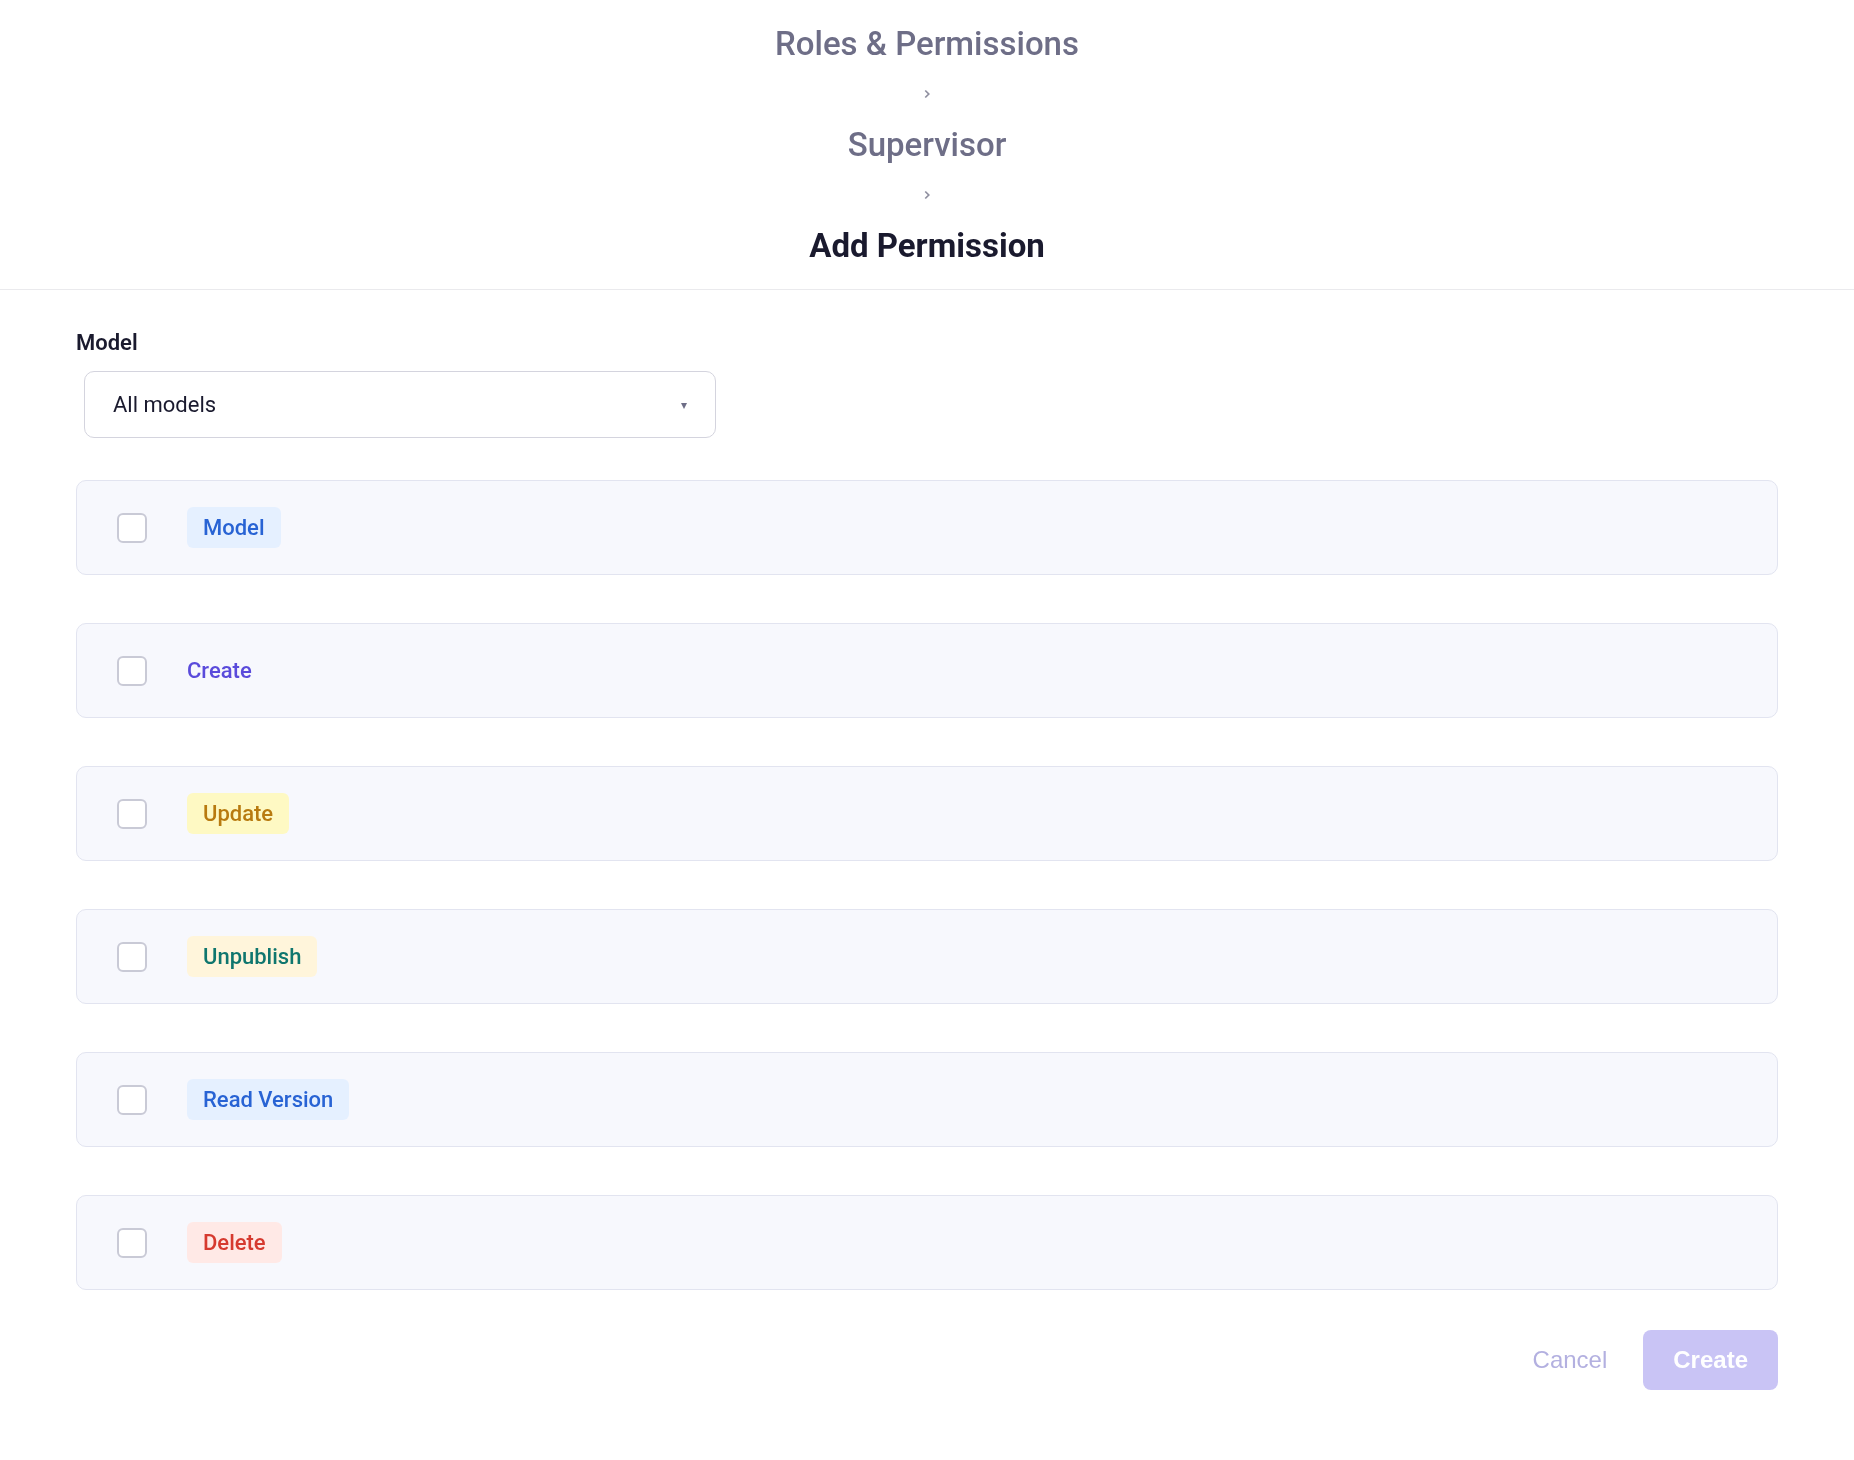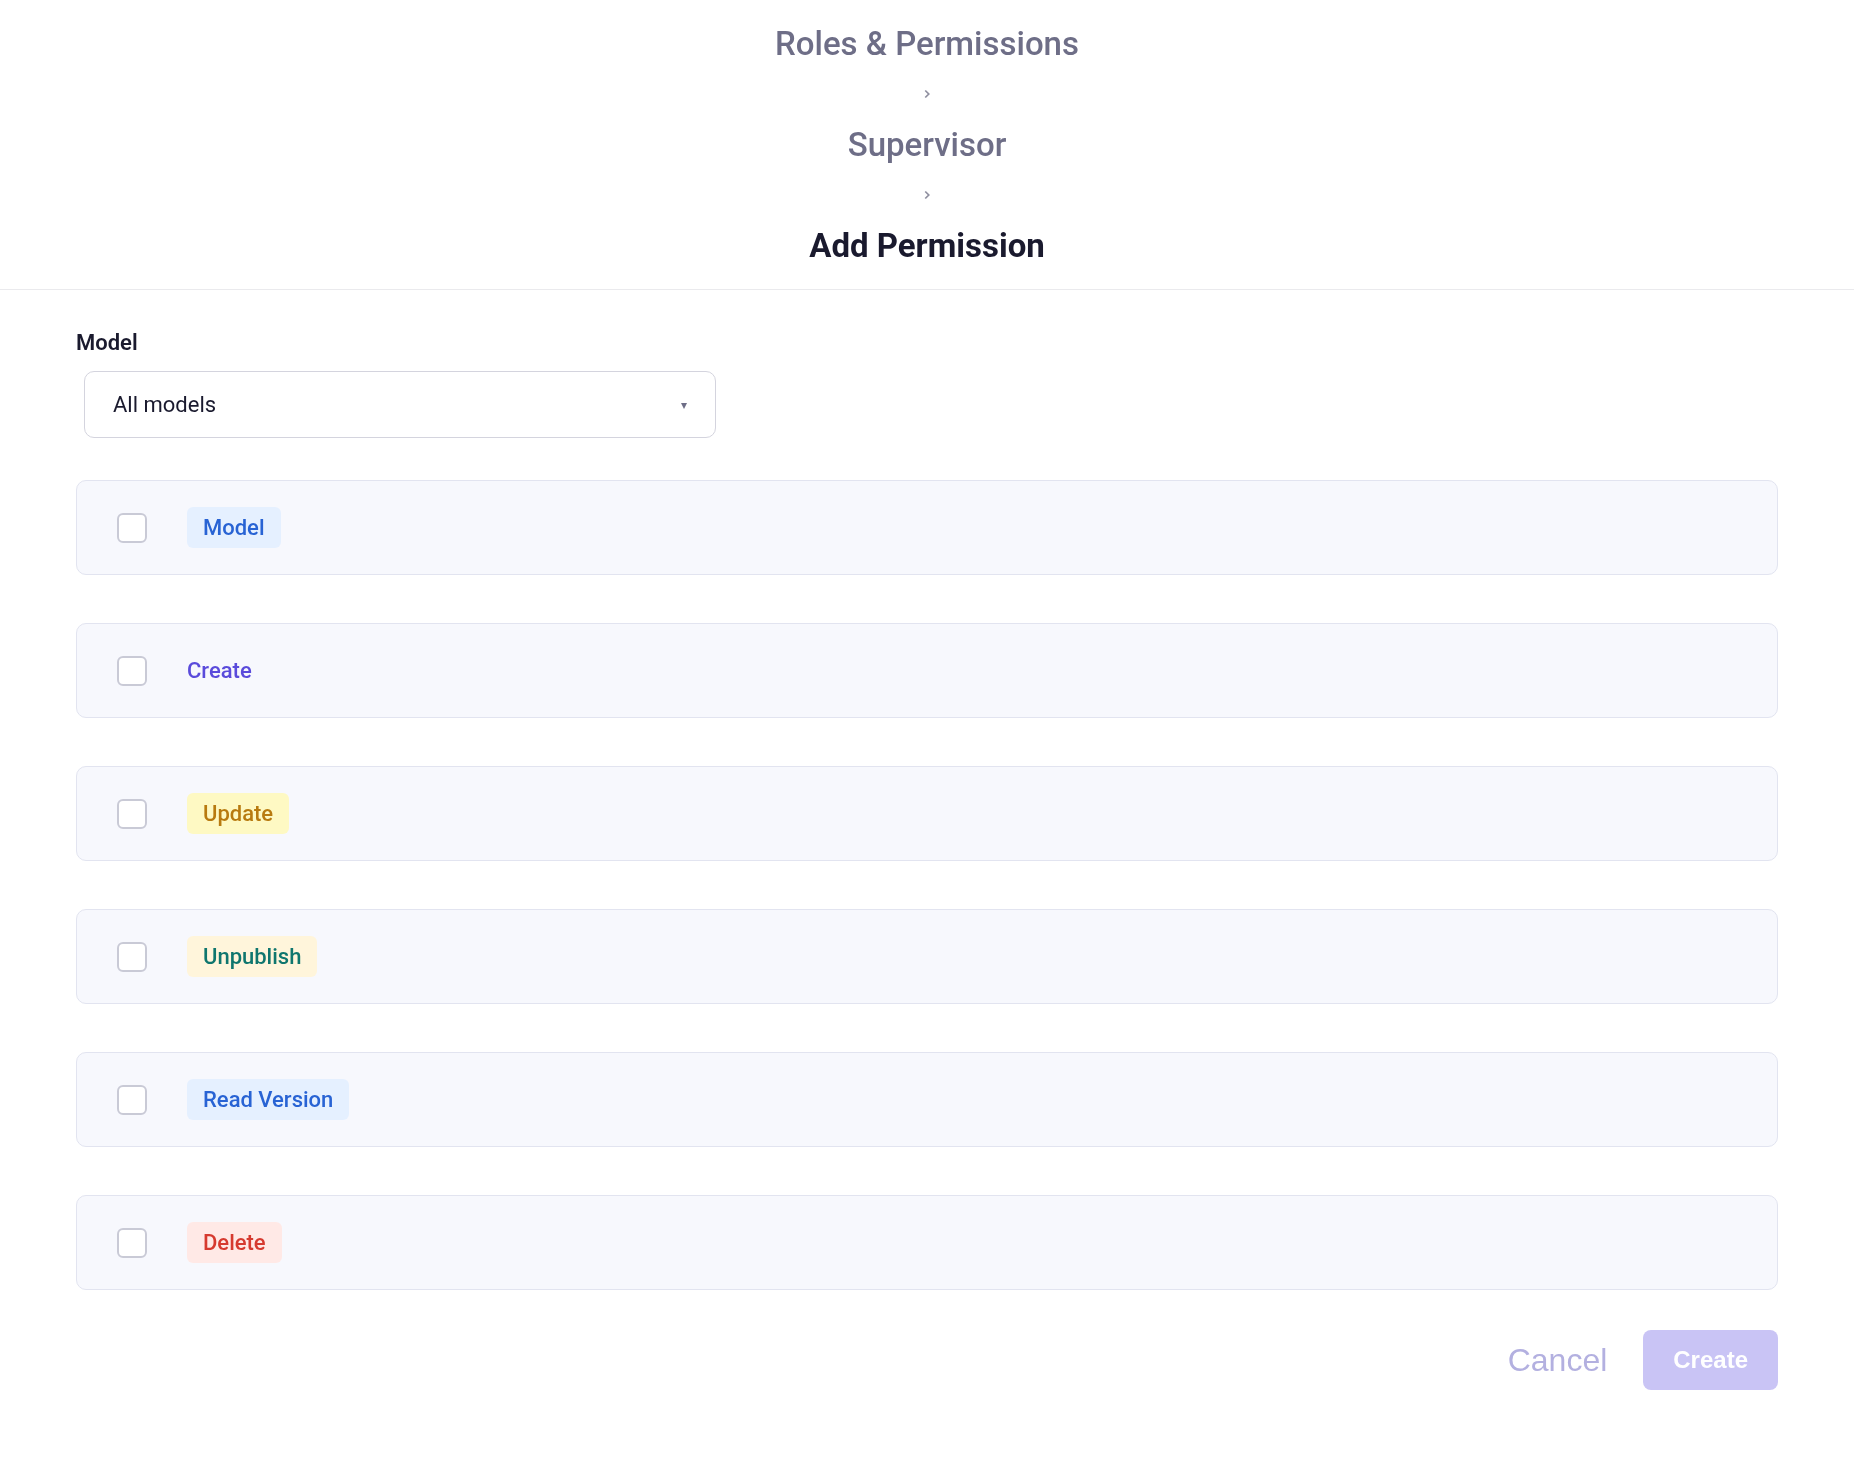--- a/index.html
+++ b/index.html
@@ -114,21 +114,21 @@
       margin-top: 40px;
       display: flex;
       justify-content: flex-end;
       align-items: center;
       gap: 36px;
     }
     .btn-cancel {
       background: transparent;
       border: none;
       color: #b3b0e0;
-      font-size: 32px;
+      font-size: 24px;
       font-weight: 500;
       cursor: pointer;
     }
     .btn-create {
       background: #c9c4f5;
       border: none;
       color: #ffffff;
       font-size: 24px;
       font-weight: 600;
       padding: 16px 30px;

